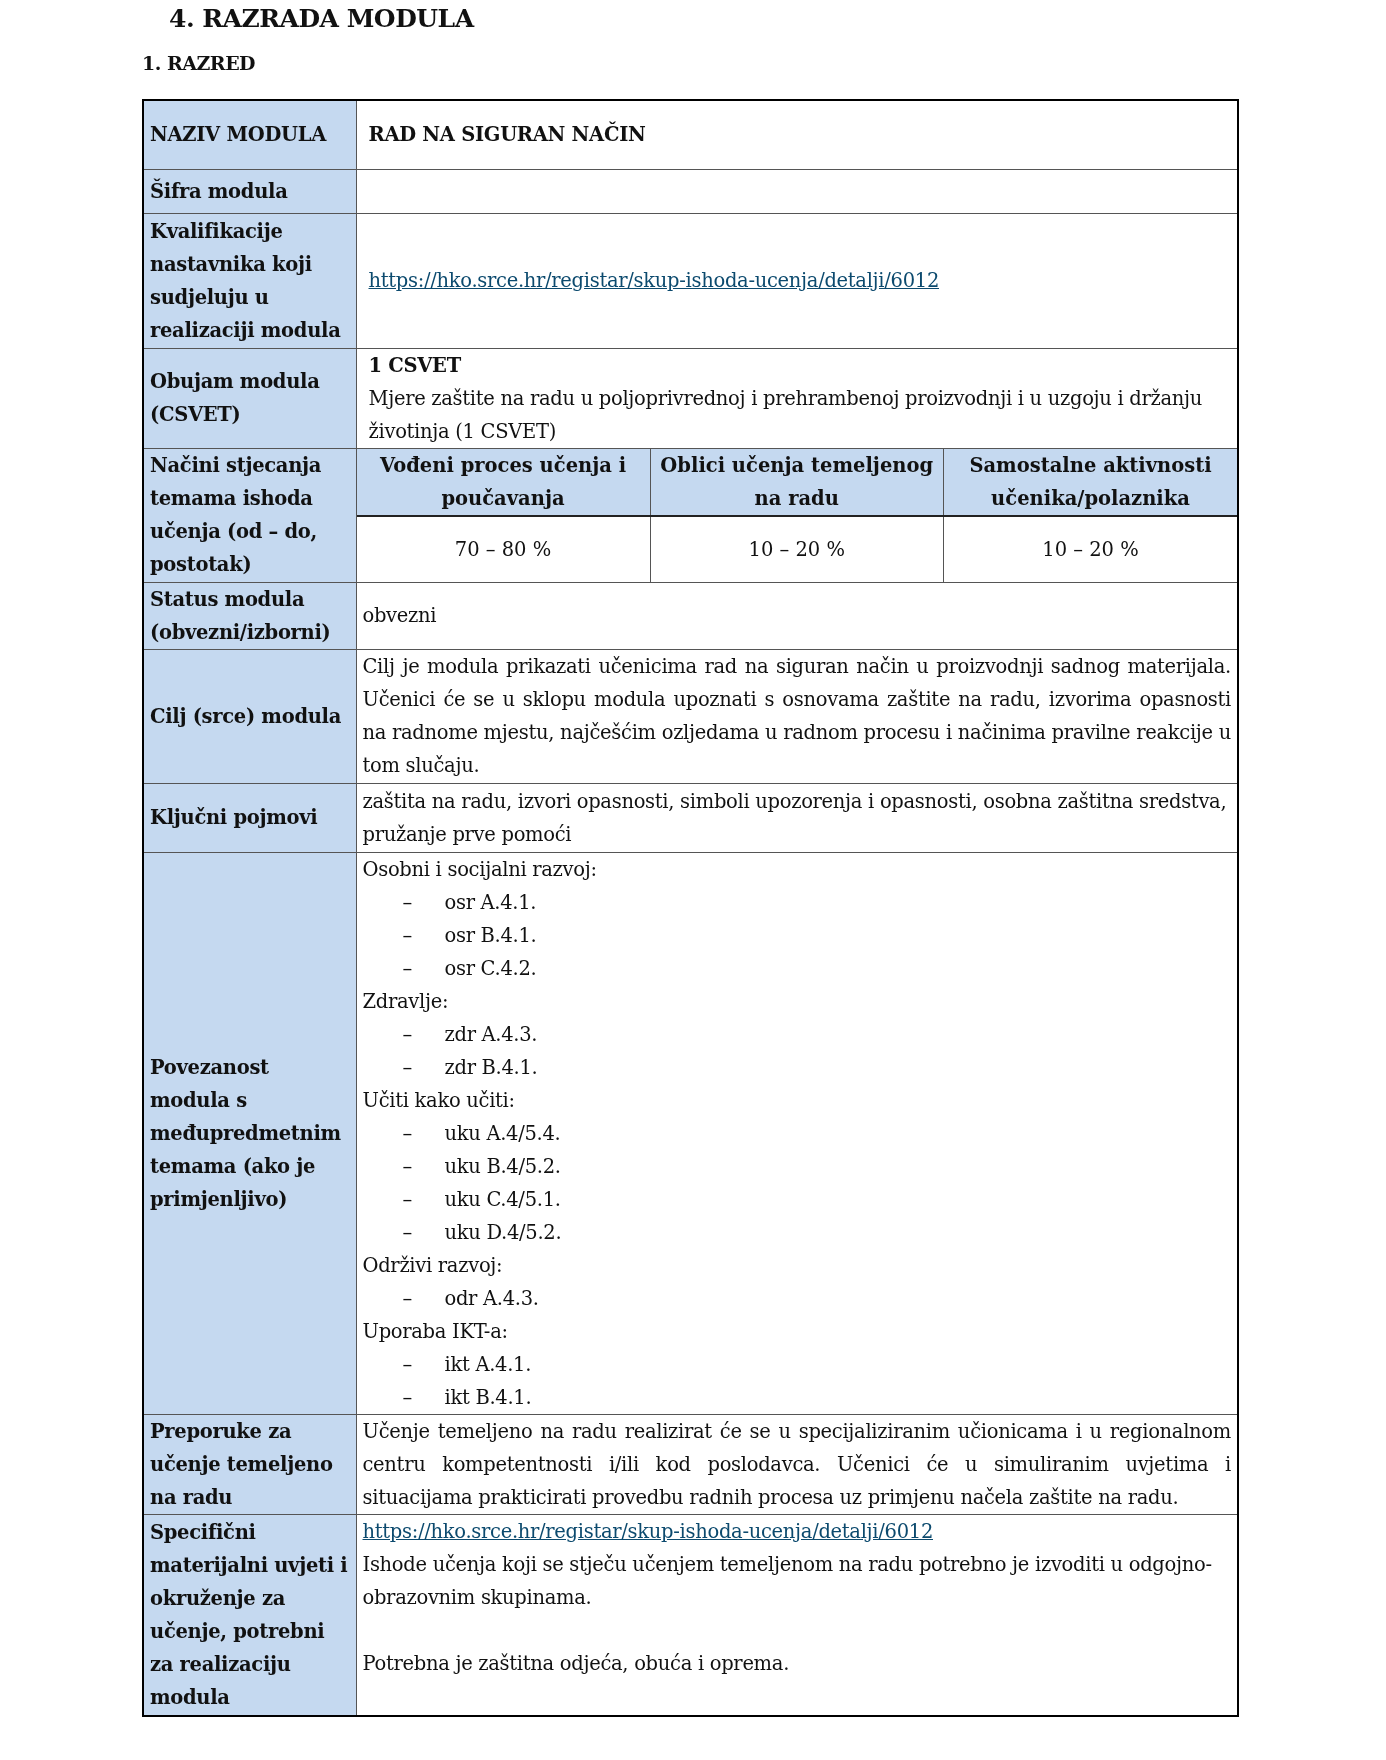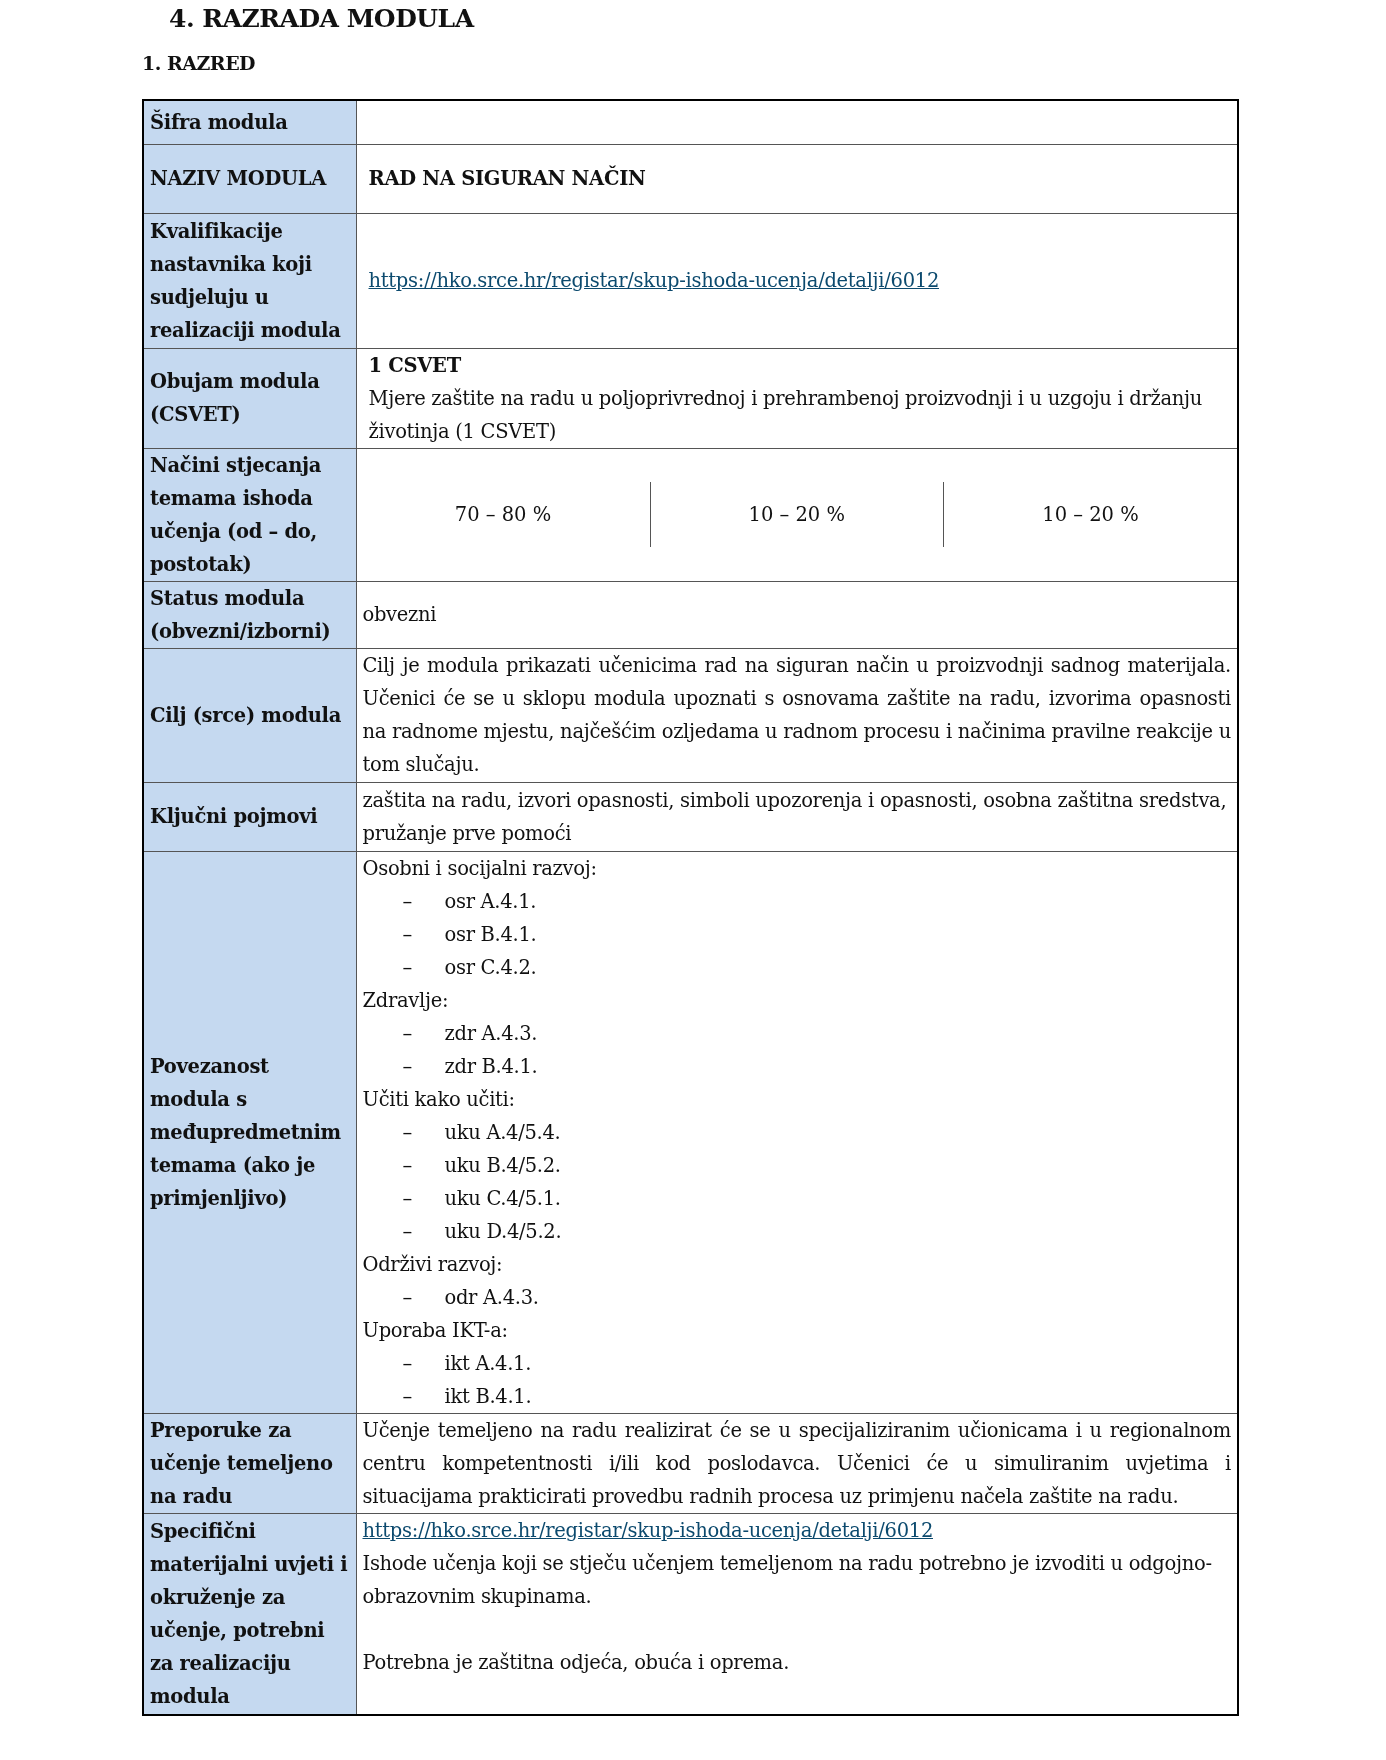--- a/index.html
+++ b/index.html
@@ -67,46 +67,51 @@
 
 <div class="h1">4. RAZRADA MODULA</div>
 <div class="h2">1. RAZRED</div>
 
 <table class="main">
   <colgroup>
       <col style="width:213px">
       <col>
     </colgroup>
   <tbody>
+    <tr style="height:69px">
+      <td class="label">NAZIV MODULA</td>
+      <td class="value padded bold">RAD NA SIGURAN NAČIN</td>
+    </tr>
     <tr style="height:44px">
       <td class="label">Šifra modula</td>
       <td class="value padded"></td>
-    </tr>
-    <tr style="height:69px">
-      <td class="label">NAZIV MODULA</td>
-      <td class="value padded bold">RAD NA SIGURAN NAČIN</td>
     </tr>
     <tr style="height:135px">
       <td class="label">Kvalifikacije nastavnika koji sudjeluju u realizaciji modula</td>
       <td class="value padded">
         <a class="link" href="#">https://hko.srce.hr/registar/skup-ishoda-ucenja/detalji/6012</a>
       </td>
     </tr>
     <tr style="height:100px">
       <td class="label">Obujam modula (CSVET)</td>
       <td class="value padded" style="vertical-align:top">
         <div class="bold">1 CSVET</div>
         <div>Mjere zaštite na radu u poljoprivrednoj i prehrambenoj proizvodnji i u uzgoju i držanju životinja (1 CSVET)</div>
       </td>
     </tr>
     <tr style="height:133px">
       <td class="label">Načini stjecanja temama ishoda učenja (od – do, postotak)</td>
       <td style="padding:0">
         <table class="inner">
           <tbody>
+              <tr class="head">
+            <td>Vođeni proces učenja i poučavanja</td>
+            <td>Oblici učenja temeljenog na radu</td>
+            <td>Samostalne aktivnosti učenika/polaznika</td>
+          </tr>
           <tr class="vals">
             <td>70 – 80 %</td>
             <td>10 – 20 %</td>
             <td>10 – 20 %</td>
           </tr>
         </tbody>
           </table>
       </td>
     </tr>
     <tr style="height:67px">

